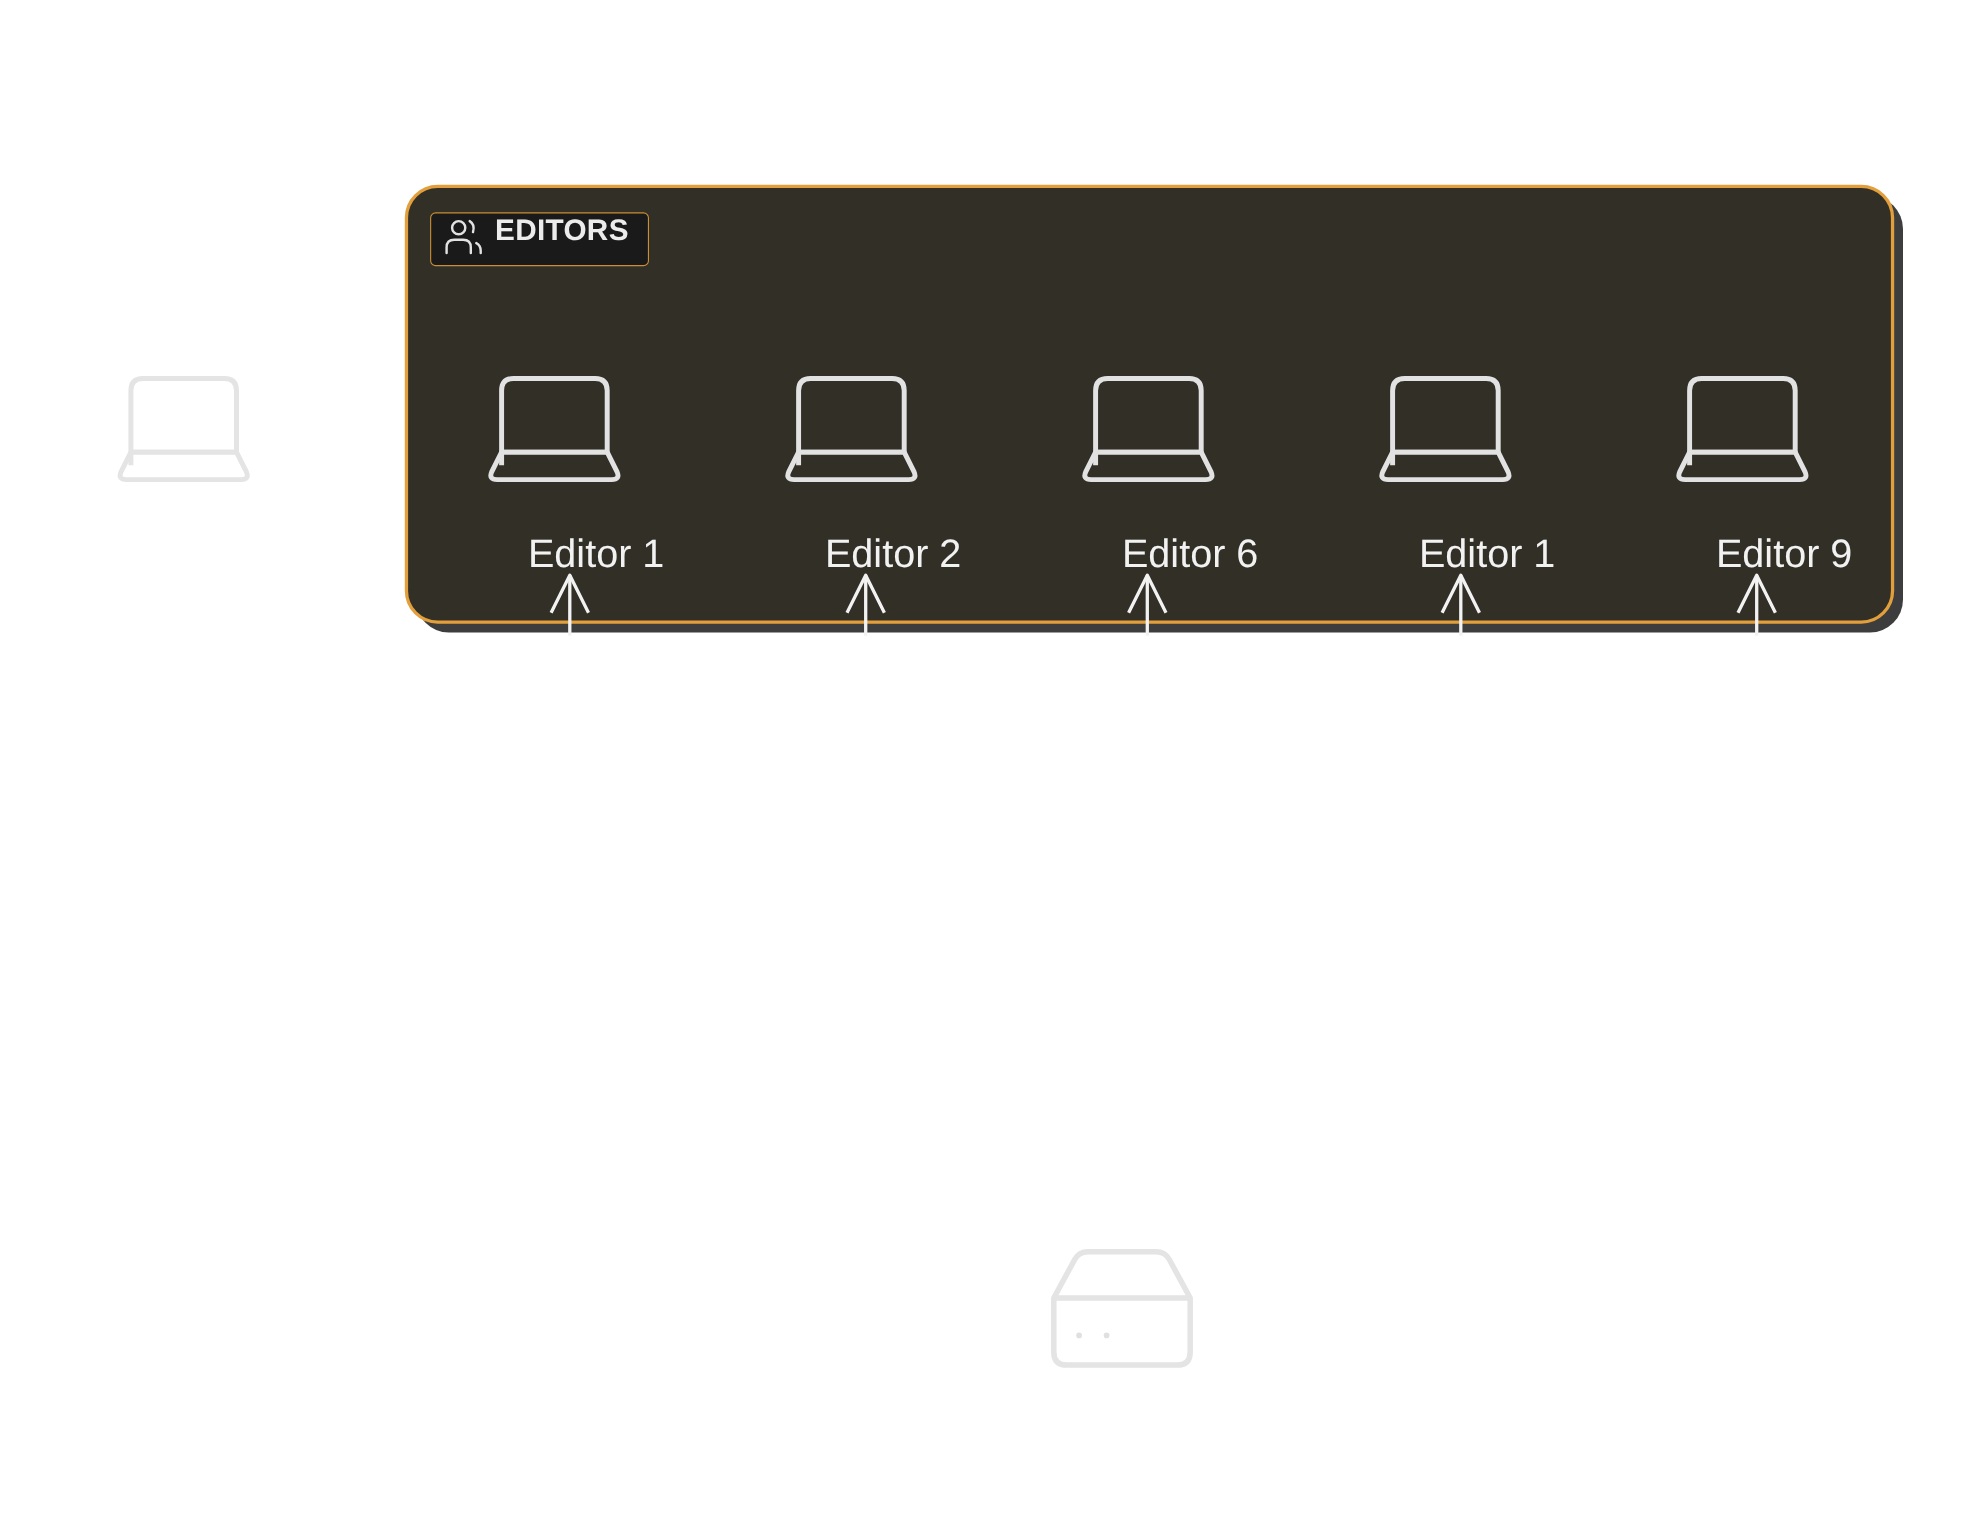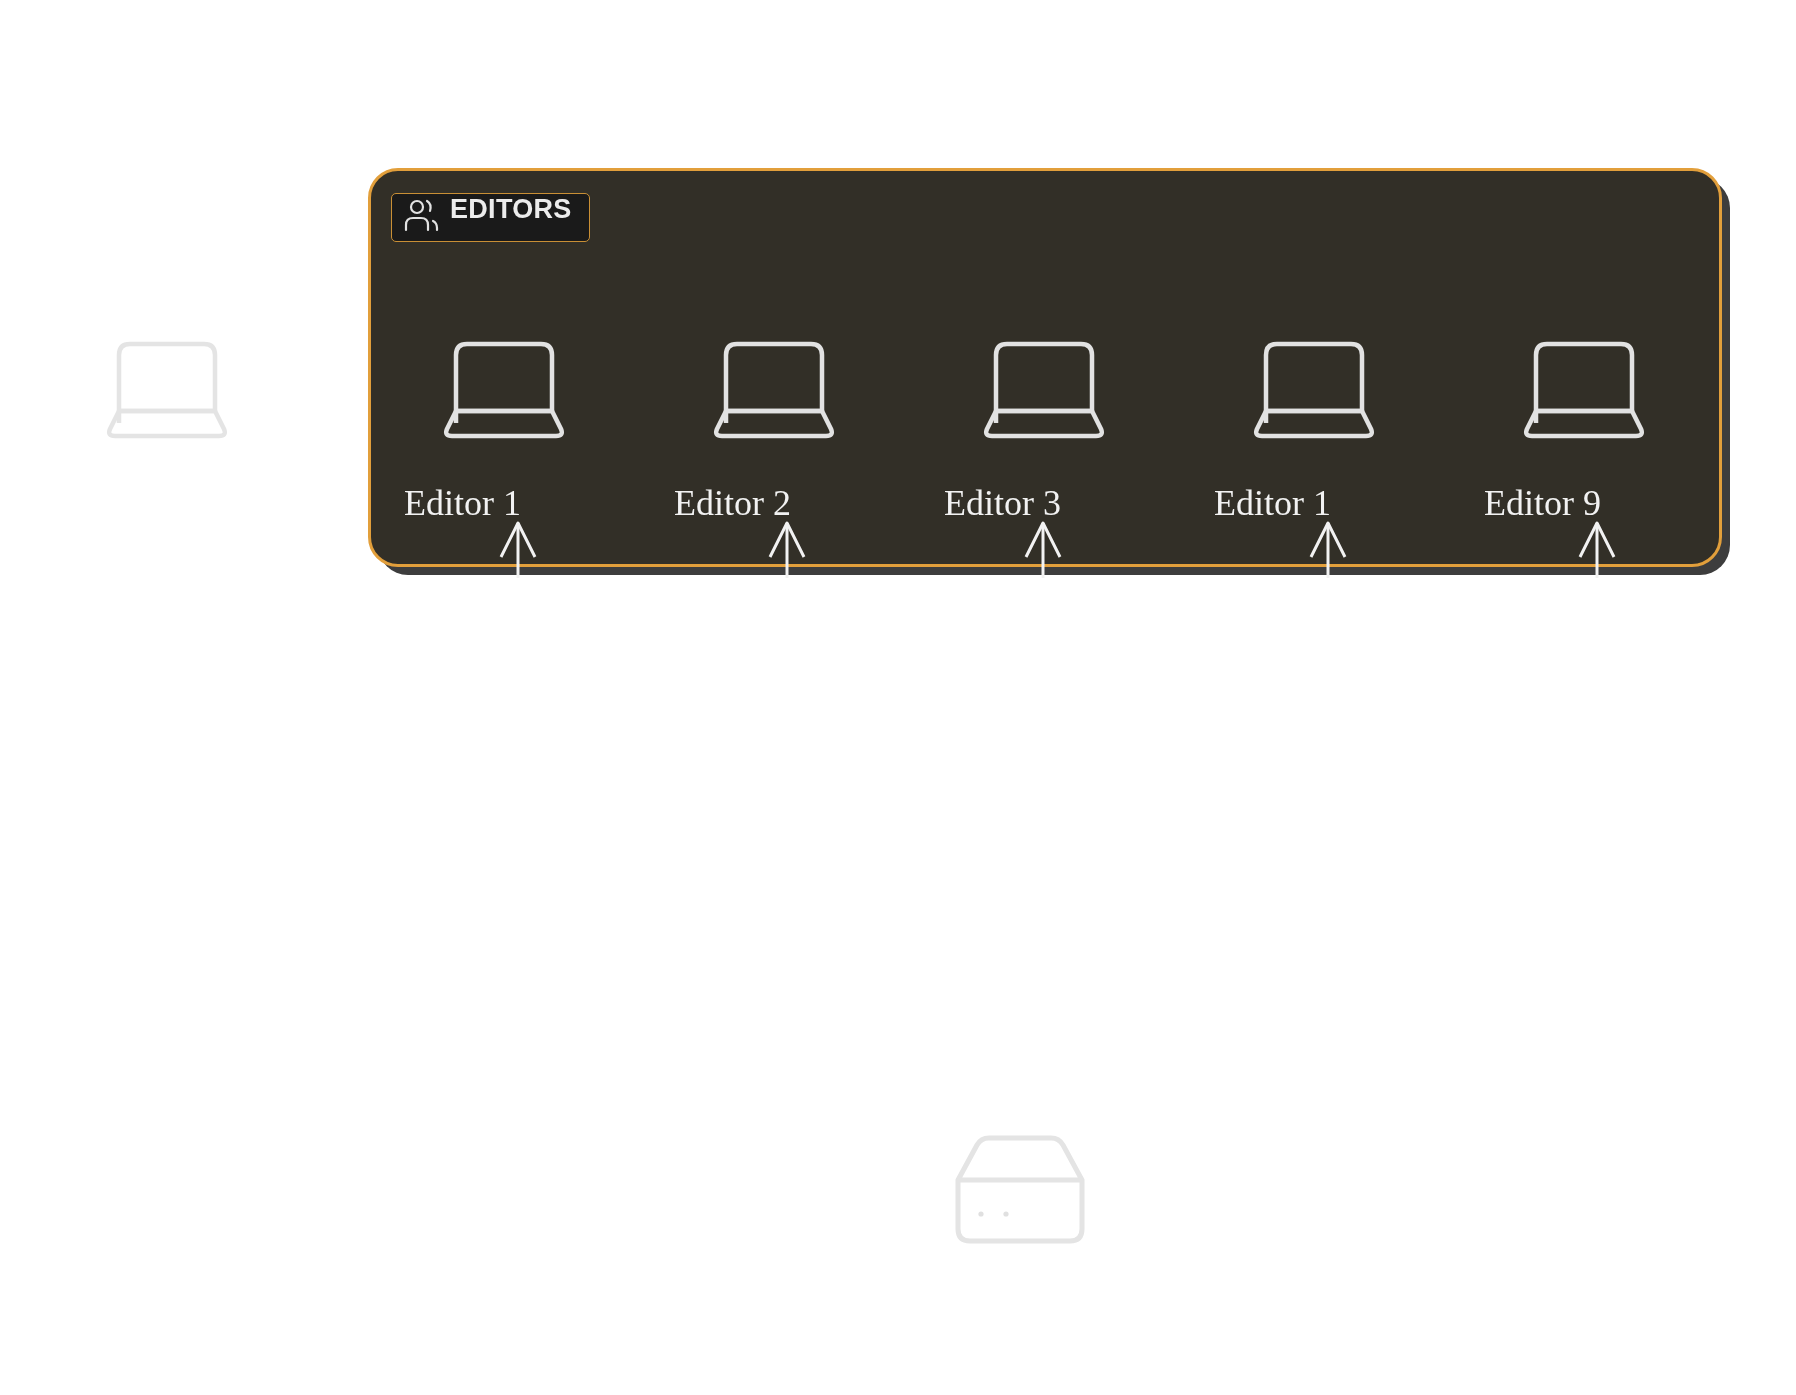--- a/index.html
+++ b/index.html
@@ -23,23 +23,22 @@
     box-sizing: border-box;
     display: flex; padding-left: 8px;
   }
   .badge svg { width: 44px; height: 44px; }
   .badge-label {
     color: #ececec; font-weight: bold; font-size: 27px; letter-spacing: 0.3px;
     margin-left: 6px;
   }
   .laptop { width: 122px; height: 98px; }
   .editor-label {
-    color: #f2f2f2; font-size: 36px; text-align: left; width: 200px;
+    color: #f2f2f2; font-size: 36px; text-align: right; width: 200px;
     line-height: 40px;
-    font-family: Liberation Serif, serif;
   }
   .arrow { width: 40px; height: 60px; }
   .server { left: 955px; top: 1135px; width: 130px; height: 110px; }
 </style>
 </head>
 <body>
 
 <div class="abs" style="left:106px;top:341px;">
   <svg class="laptop" viewBox="0 0 122 98">
     <path d="M13 82 V14 Q13 3 24 3 H98 Q109 3 109 14 V70 M13 70 H109" fill="none" stroke="#e4e4e4" stroke-width="4.5" stroke-linejoin="round"></path>
@@ -76,21 +75,21 @@
       </svg></div>
     <div class="abs editor-label" style="left: 674px; top: 483px;">Editor 2</div>
     <div class="abs" style="left: 767px; top: 520px;"><svg class="arrow" viewBox="0 0 40 60">
         <line x1="20" y1="3" x2="20" y2="58" stroke="#f2f2f2" stroke-width="3"></line>
         <path d="M3 37 L20 3 L37 37" fill="none" stroke="#f2f2f2" stroke-width="3" stroke-linejoin="round"></path>
       </svg></div>
     <div class="abs" style="left: 983px; top: 341px;"><svg class="laptop" viewBox="0 0 122 98">
         <path d="M13 82 V14 Q13 3 24 3 H98 Q109 3 109 14 V70 M13 70 H109" fill="none" stroke="#e2e2e2" stroke-width="4.5" stroke-linejoin="round"></path>
         <path d="M13 70 L4 88 Q1 95 9 95 H113 Q121 95 118 88 L109 70 Z" fill="none" stroke="#e2e2e2" stroke-width="4.5" stroke-linejoin="round"></path>
       </svg></div>
-    <div class="abs editor-label" style="left: 944px; top: 483px;">Editor 3</div>
+    <div class="abs editor-label" style="left: 944px; top: 483px;">Editor 6</div>
     <div class="abs" style="left: 1023px; top: 520px;"><svg class="arrow" viewBox="0 0 40 60">
         <line x1="20" y1="3" x2="20" y2="58" stroke="#f2f2f2" stroke-width="3"></line>
         <path d="M3 37 L20 3 L37 37" fill="none" stroke="#f2f2f2" stroke-width="3" stroke-linejoin="round"></path>
       </svg></div>
     <div class="abs" style="left: 1253px; top: 341px;"><svg class="laptop" viewBox="0 0 122 98">
         <path d="M13 82 V14 Q13 3 24 3 H98 Q109 3 109 14 V70 M13 70 H109" fill="none" stroke="#e2e2e2" stroke-width="4.5" stroke-linejoin="round"></path>
         <path d="M13 70 L4 88 Q1 95 9 95 H113 Q121 95 118 88 L109 70 Z" fill="none" stroke="#e2e2e2" stroke-width="4.5" stroke-linejoin="round"></path>
       </svg></div>
     <div class="abs editor-label" style="left: 1214px; top: 483px;">Editor 1</div>
     <div class="abs" style="left: 1308px; top: 520px;"><svg class="arrow" viewBox="0 0 40 60">

